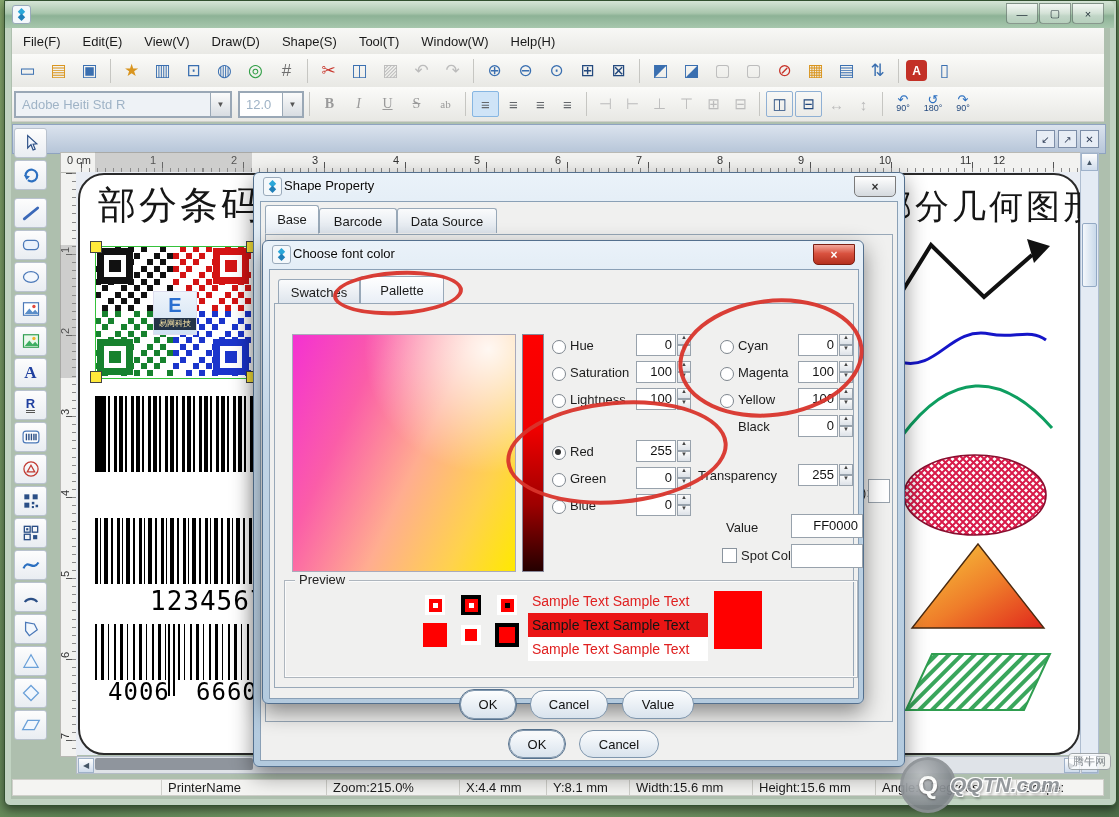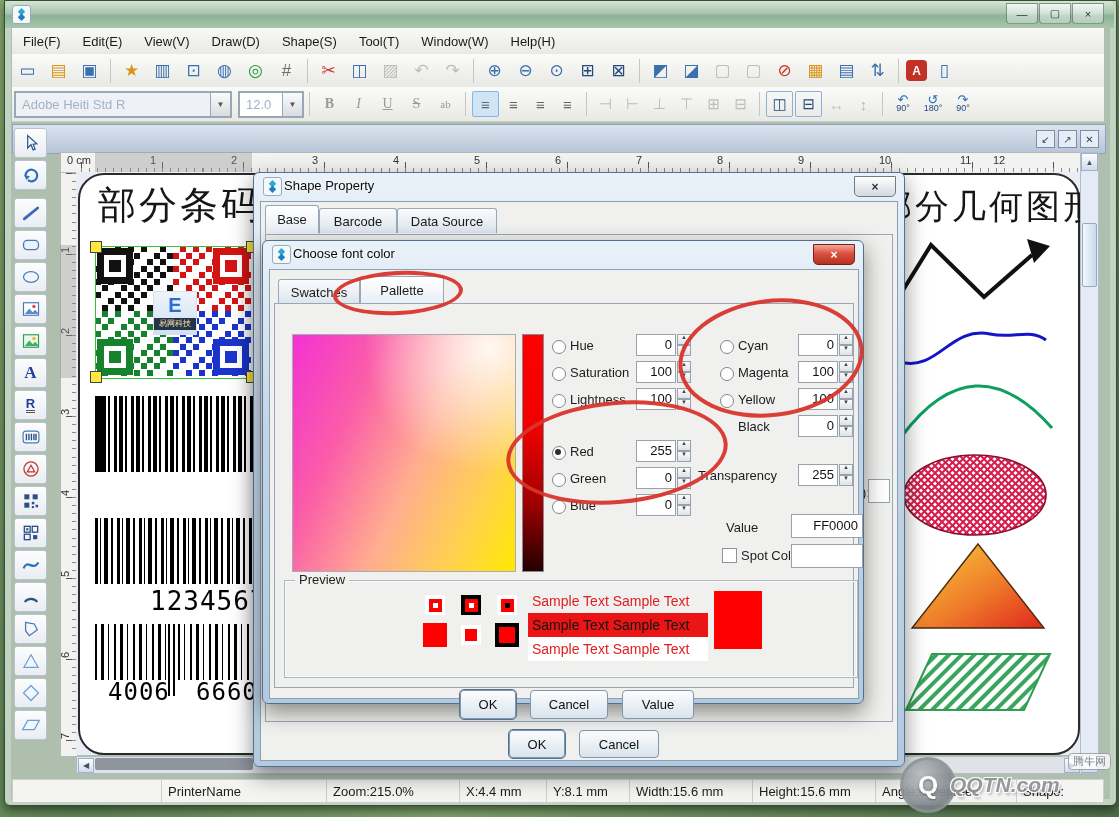--- a/index.html
+++ b/index.html
@@ -93,21 +93,21 @@
   #pdf417{position:absolute;left:95px;top:396px;width:157px;height:76px;border-left:7px solid #000;border-right:4px solid #000;
        background:repeating-linear-gradient(90deg,#000 0 4px,#fff 4px 6px,#000 6px 8px,#fff 8px 12px,#000 12px 15px,#fff 15px 17px)}
   #bc1{position:absolute;left:95px;top:518px;width:157px;height:66px;
        background:repeating-linear-gradient(90deg,#000 0 3px,#fff 3px 5px,#000 5px 6px,#fff 6px 9px,#000 9px 13px,#fff 13px 16px,#000 16px 18px,#fff 18px 22px)}
   .bctext{position:absolute;font-size:26px;color:#000;font-family:"DejaVu Sans Mono",monospace;letter-spacing:1px}
   #bc2{position:absolute;left:95px;top:624px;width:157px;height:56px;
        background:repeating-linear-gradient(90deg,#000 0 2px,#fff 2px 6px,#000 6px 9px,#fff 9px 13px,#000 13px 14px,#fff 14px 19px)}
   #bc2g{position:absolute;left:168px;top:624px;width:10px;height:72px;
        background:repeating-linear-gradient(90deg,#000 0 2px,#fff 2px 5px)}
   
-  #statusbar{position:absolute;left:12px;top:779px;width:1092px;height:24px;background:#f4f4f2;display:flex}
+  #statusbar{position:absolute;left:12px;top:779px;width:1092px;height:17px;background:#f4f4f2;display:flex}
   #statusbar div{border:1px solid #cfcfca;border-left:none;font-size:13px;color:#1c1c1c;
        display:flex;align-items:center;padding:0 6px;white-space:nowrap;overflow:hidden}
   #statusbar div:first-child{border-left:1px solid #cfcfca}
   
   #vscroll{position:absolute;left:1080px;top:152px;width:17px;height:620px;background:#e4ebf4;border:1px solid #aebdd0}
   .sbtn{position:absolute;left:0;width:15px;height:16px;background:linear-gradient(#fdfdfd,#cfdcec);border:1px solid #9fb2ca;
        font-size:8px;color:#456;display:flex;align-items:center;justify-content:center}
   #vthumb{position:absolute;left:1px;top:70px;width:13px;height:62px;background:linear-gradient(90deg,#f4f8fc,#c9d9ea);
        border:1px solid #93a9c4;border-radius:2px}
   #hscroll{position:absolute;left:76px;top:756px;width:1004px;height:16px;background:#dfe3e8;border:1px solid #b4bcc6}
@@ -122,21 +122,21 @@
        border-radius:3px;display:flex;align-items:center;justify-content:center}
   .dclose{position:absolute;width:40px;height:19px;border-radius:0 0 5px 5px;border:1px solid #7a7a7a;
        display:flex;align-items:center;justify-content:center;font-size:12px;font-weight:bold}
   .dclose.gray{background:linear-gradient(#fefefe,#d4d9de);color:#333}
   .dclose.red{background:linear-gradient(#f3a79b,#d9523f 45%,#b5311f);color:#fff;border-color:#7c1f12}
   .dbody{position:absolute;background:#f0f0ef;border:1px solid #8aa0b6}
   .jtab{position:absolute;height:24px;border:1px solid #98a8b8;border-bottom:none;border-radius:3px 3px 0 0;
        background:linear-gradient(#fafbfc,#dde4ec);font-size:13px;color:#1a1a1a;
        display:flex;align-items:center;justify-content:center}
   .jtab.sel{height:27px;margin-top:-3px;background:linear-gradient(#ffffff,#e8eef6);border-bottom:1px solid #f0f0ef}
-  .jbtn{position:absolute;border:1px solid #7f96ad;border-radius:4px;background:linear-gradient(#fcfdfe,#d9e3ed);
+  .jbtn{position:absolute;border:1px solid #7f96ad;border-radius:14px;background:linear-gradient(#fcfdfe,#d9e3ed);
        font-size:13px;color:#111;display:flex;align-items:center;justify-content:center}
   .jbtn.def{outline:1px solid #57728e}
   
   .flabel{position:absolute;font-size:13px;color:#1d1d1d;white-space:nowrap}
   .radio{position:absolute;width:12px;height:12px;border-radius:50%;border:1px solid #7e868e;background:#fff}
   .radio.on::after{content:"";display:block;width:6px;height:6px;margin:2px;border-radius:50%;background:#2e2e2e}
   .spin{position:absolute;display:flex;height:22px}
   .spin .num{width:32px;background:#fff;border:1px solid #98a2ac;font-size:13px;color:#111;
        text-align:right;padding:0 3px;line-height:20px}
   .spin .ud{width:14px;display:flex;flex-direction:column;margin-left:1px}

